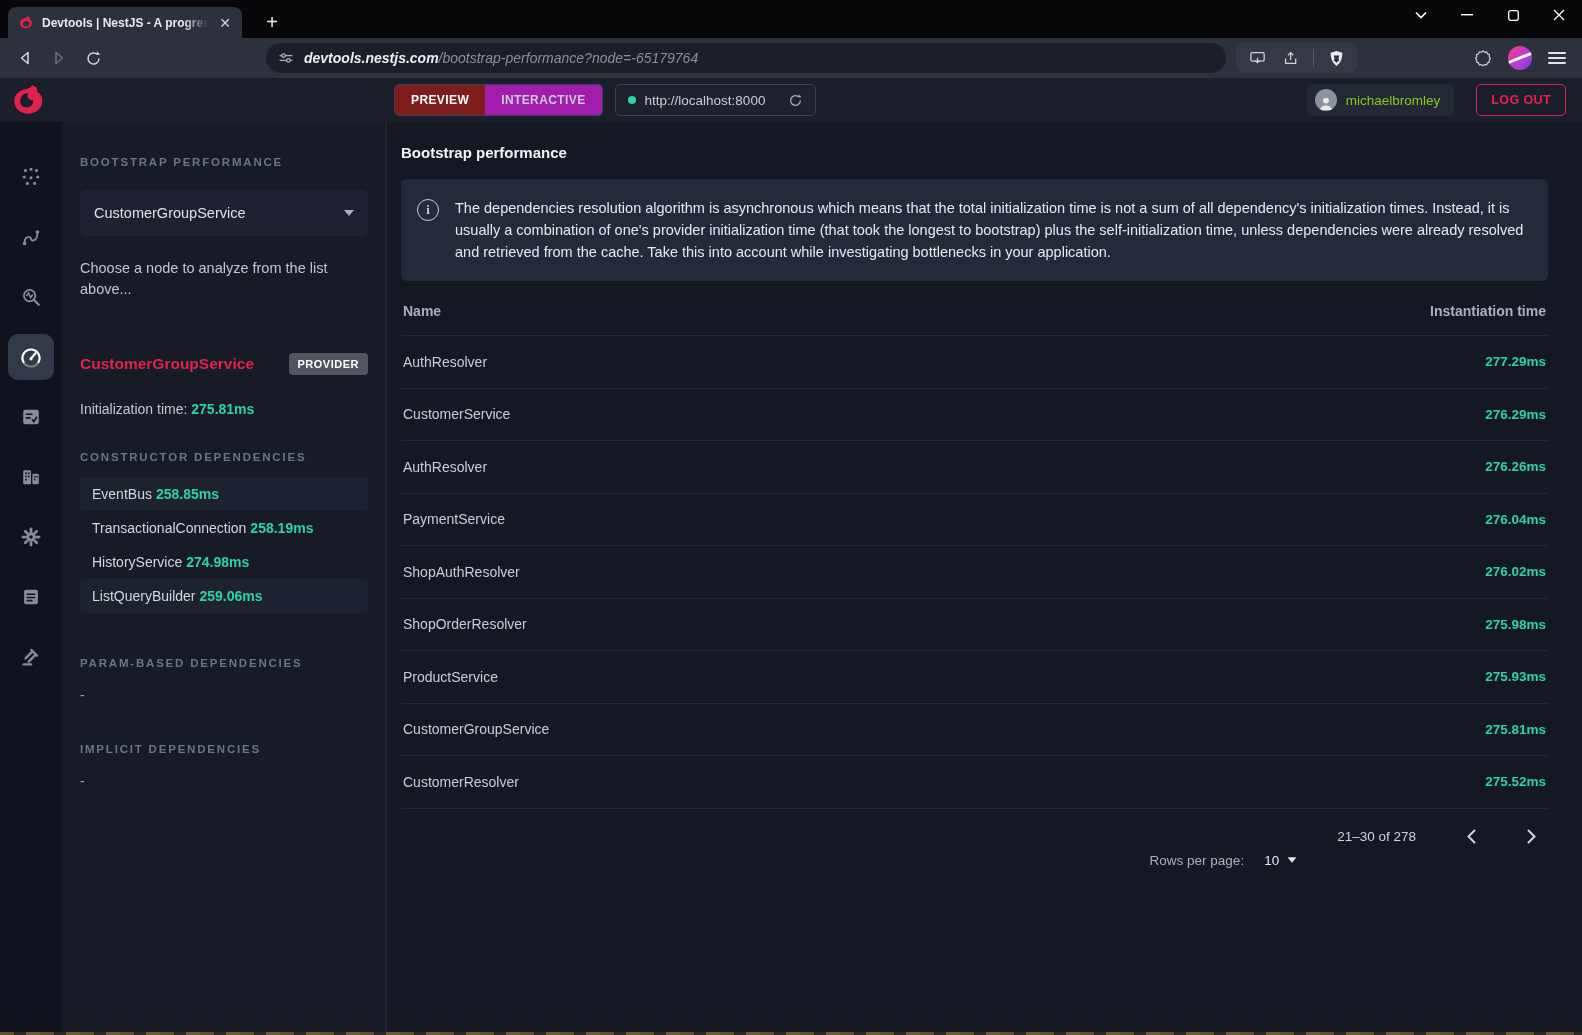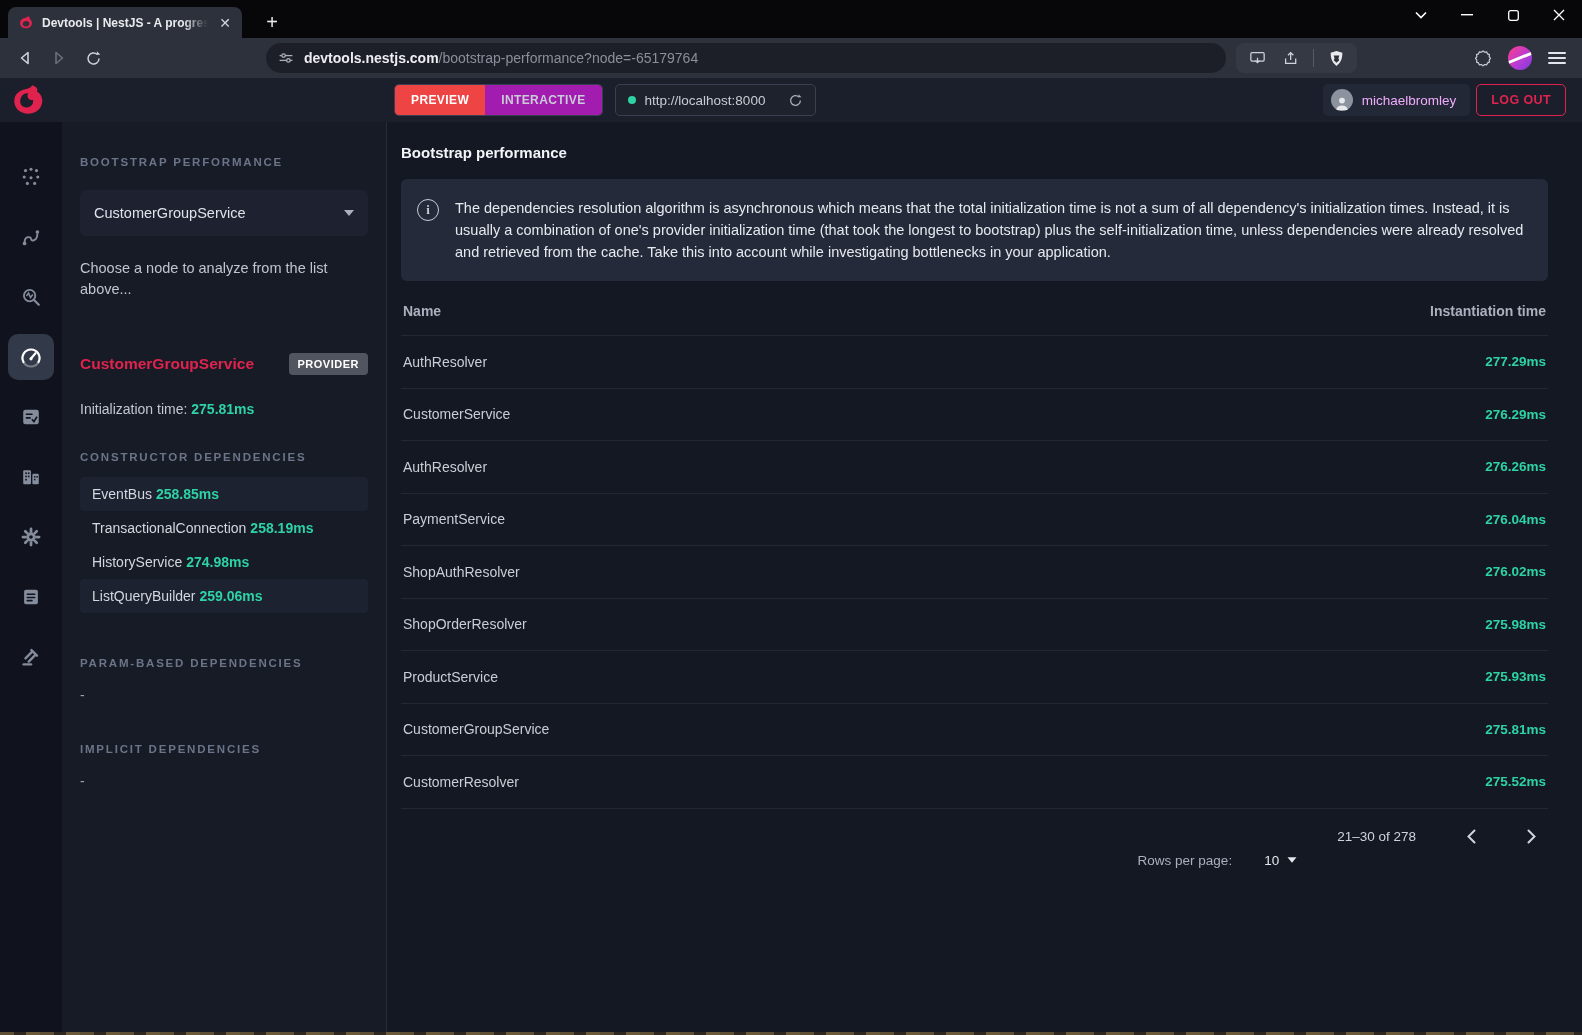--- a/index.html
+++ b/index.html
@@ -13,42 +13,42 @@
   .tab-title { color:#e8eaee; font-size:12px; font-weight:700; white-space:nowrap; overflow:hidden; flex:1; -webkit-mask-image:linear-gradient(90deg,#000 85%,transparent); mask-image:linear-gradient(90deg,#000 85%,transparent); }
   .tab-close { color:#cfd3db; font-size:14px; width:18px; height:18px; display:flex; align-items:center; justify-content:center; border-radius:4px; cursor:pointer; }
   .newtab { color:#e8eaee; font-size:20px; font-weight:400; margin:9px 0 0 16px; width:28px; height:26px; display:flex; align-items:center; justify-content:center; border-radius:6px; }
   .win-controls { margin-left:auto; display:flex; align-items:flex-start; }
   .win-btn { width:46px; height:30px; display:flex; align-items:center; justify-content:center; color:#fff; }
   .win-btn svg { display:block; }
 
   .toolbar { height:40px; background:#2d313b; display:flex; align-items:center; padding:0 10px; gap:4px; flex:0 0 auto; }
   .nav-btn { width:30px; height:30px; display:flex; align-items:center; justify-content:center; border-radius:6px; }
   .nav-btn.dim { opacity:.38; }
-  .urlbar { margin-left:154px; width:960px; height:30px; background:#1c1f27; border-radius:15px; display:flex; align-items:center; padding:0 12px; gap:10px; }
+  .urlbar { margin-left:154px; width:960px; height:30px; background:#1c1f27; border-radius:15px; display:flex; align-items:center; padding:0 12px; gap:10px;font-style:italic; }
   .url-host { color:#eceef2; font-size:14px; font-weight:700; }
   .url-path { color:#8a8f9b; font-size:14px; }
   .tool-group { margin-left:6px; height:30px; display:flex; align-items:center; gap:4px; background:#353943; border-radius:8px; padding:0 6px; }
   .tool-sep { width:1px; height:18px; background:#565b66; margin:0 3px; }
   .right-tools { margin-left:auto; display:flex; align-items:center; gap:10px; }
   .avatar-brave { width:24px; height:24px; border-radius:50%; background:linear-gradient(135deg,#ff3d8b 0%,#b43bd6 60%,#7a3bd6 100%); position:relative; overflow:hidden; }
   .avatar-brave::after { content:""; position:absolute; left:-3px; top:10px; width:32px; height:3px; background:#fff; transform:rotate(-22deg); }
 
   
   .app-header { height:44px; background:#1b1f2b; display:flex; align-items:center; padding:0 16px 0 10px; flex:0 0 auto; }
   .nest-logo { width:36px; height:36px; }
   .seg-group { margin-left:348px; display:flex; border:1px solid #3a4051; border-radius:5px; overflow:hidden; height:32px; }
-  .seg-btn { padding:0 16px; display:flex; align-items:center; font-size:12px; font-weight:700; letter-spacing:.4px; color:#fff; background:#ef4444; cursor:pointer; }
+  .seg-btn { padding:0 16px; display:flex; align-items:center; font-size:12px; font-weight:700; letter-spacing:.4px; color:#fff; background:#7f1d1d; cursor:pointer; }
   .seg-btn.active { background:#a21caf; color:#c9cdd7; }
   .target-chip { margin-left:12px; height:32px; border:1px solid #3a4051; background:#1e222d; border-radius:5px; display:flex; align-items:center; gap:9px; padding:0 12px; }
   .green-dot { width:8px; height:8px; border-radius:50%; background:#2ed3a5; }
   .target-url { color:#c8ccd4; font-size:13.5px; }
   .user-chip { margin-left:auto; height:32px; background:#232836; border-radius:5px; display:flex; align-items:center; gap:9px; padding:0 14px 0 8px; }
   .user-avatar { width:22px; height:22px; border-radius:50%; background:#8d939e; display:flex; align-items:end; justify-content:center; overflow:hidden; }
-  .user-name { color:#f0abfc; font-size:13.5px; }
-  .logout-btn { margin-left:6px; height:32px; border:1.5px solid #e0234e; color:#e0234e; font-weight:700; font-size:12.5px; letter-spacing:.4px; border-radius:5px; padding:0 14px; display:flex; align-items:center; background:transparent; cursor:pointer; }
+  .user-name { color:#84cc16; font-size:13.5px; }
+  .logout-btn { margin-left:22px; height:32px; border:1.5px solid #e0234e; color:#e0234e; font-weight:700; font-size:12.5px; letter-spacing:.4px; border-radius:5px; padding:0 14px; display:flex; align-items:center; background:transparent; cursor:pointer; }
 
   
   .app-body { flex:1; display:flex; min-height:0; }
   .rail { width:62px; background:#10131d; display:flex; flex-direction:column; align-items:center; padding-top:32px; gap:14px; flex:0 0 auto; }
   .rail-item { width:46px; height:46px; display:flex; align-items:center; justify-content:center; border-radius:10px; color:#858c9c; }
   .rail-item.active { background:#323948; color:#fff; }
   .rail-item svg { display:block; }
 
   .side-panel { width:325px; background:#171b26; border-right:1px solid #272c3a; padding:34px 18px 0 18px; flex:0 0 auto; }
   .sec-heading { color:#6b7488; font-size:11.5px; font-weight:700; letter-spacing:1.8px; }
@@ -79,21 +79,21 @@
   .info-i { flex:0 0 auto; width:22px; height:22px; border:1.7px solid #c7ccd6; border-radius:50%; color:#c7ccd6; font-size:13px; font-weight:700; display:flex; align-items:center; justify-content:center; margin-top:2px; font-family:"Liberation Serif","DejaVu Serif",serif; }
   .info-text { color:#e6e9ee; font-size:14.5px; line-height:1.52; }
 
   .tbl { margin-top:6px; }
   .tbl-head { display:flex; justify-content:space-between; align-items:center; height:48px; padding:0 2px;gap:24px; }
   .tbl-head span { color:#aab0bd; font-size:14px; font-weight:700; }
   .tbl-row { display:flex; justify-content:space-between; align-items:center; height:52.5px; border-top:1px solid #232836; padding:0 2px; }
   .tbl-name { color:#c9cdd5; font-size:14px; }
   .tbl-time { color:#2ed3a5; font-size:13.5px; font-weight:700; }
   .tbl-foot { border-top:1px solid #232836; height:56px; display:flex; align-items:center; justify-content:flex-end; gap:26px; color:#aab0bd; font-size:13.5px; }
-  .rpp { display:flex; align-items:center; gap:32px;margin-top:48px; }
+  .rpp { display:flex; align-items:center; gap:20px;margin-top:48px; }
   .rpp-value { color:#e3e6ec; display:flex; align-items:center; gap:8px; cursor:pointer; }
   .rpp-value .caret-down { border-top-color:#e3e6ec; transform:scale(.9); }
   .range-label { color:#cfd3db; margin-left:14px; }
   .pg-btn { width:34px; height:34px; display:flex; align-items:center; justify-content:center; color:#cfd3db; cursor:pointer; }
   .pg-prev { margin-left:12px; }
 
   .desktop-edge { height:3px; flex:0 0 auto; background:repeating-linear-gradient(90deg,#5e4f35 0 14px,#2e2820 14px 26px,#6b5a3a 26px 40px); }
 </style>
 </head>
 <body>

